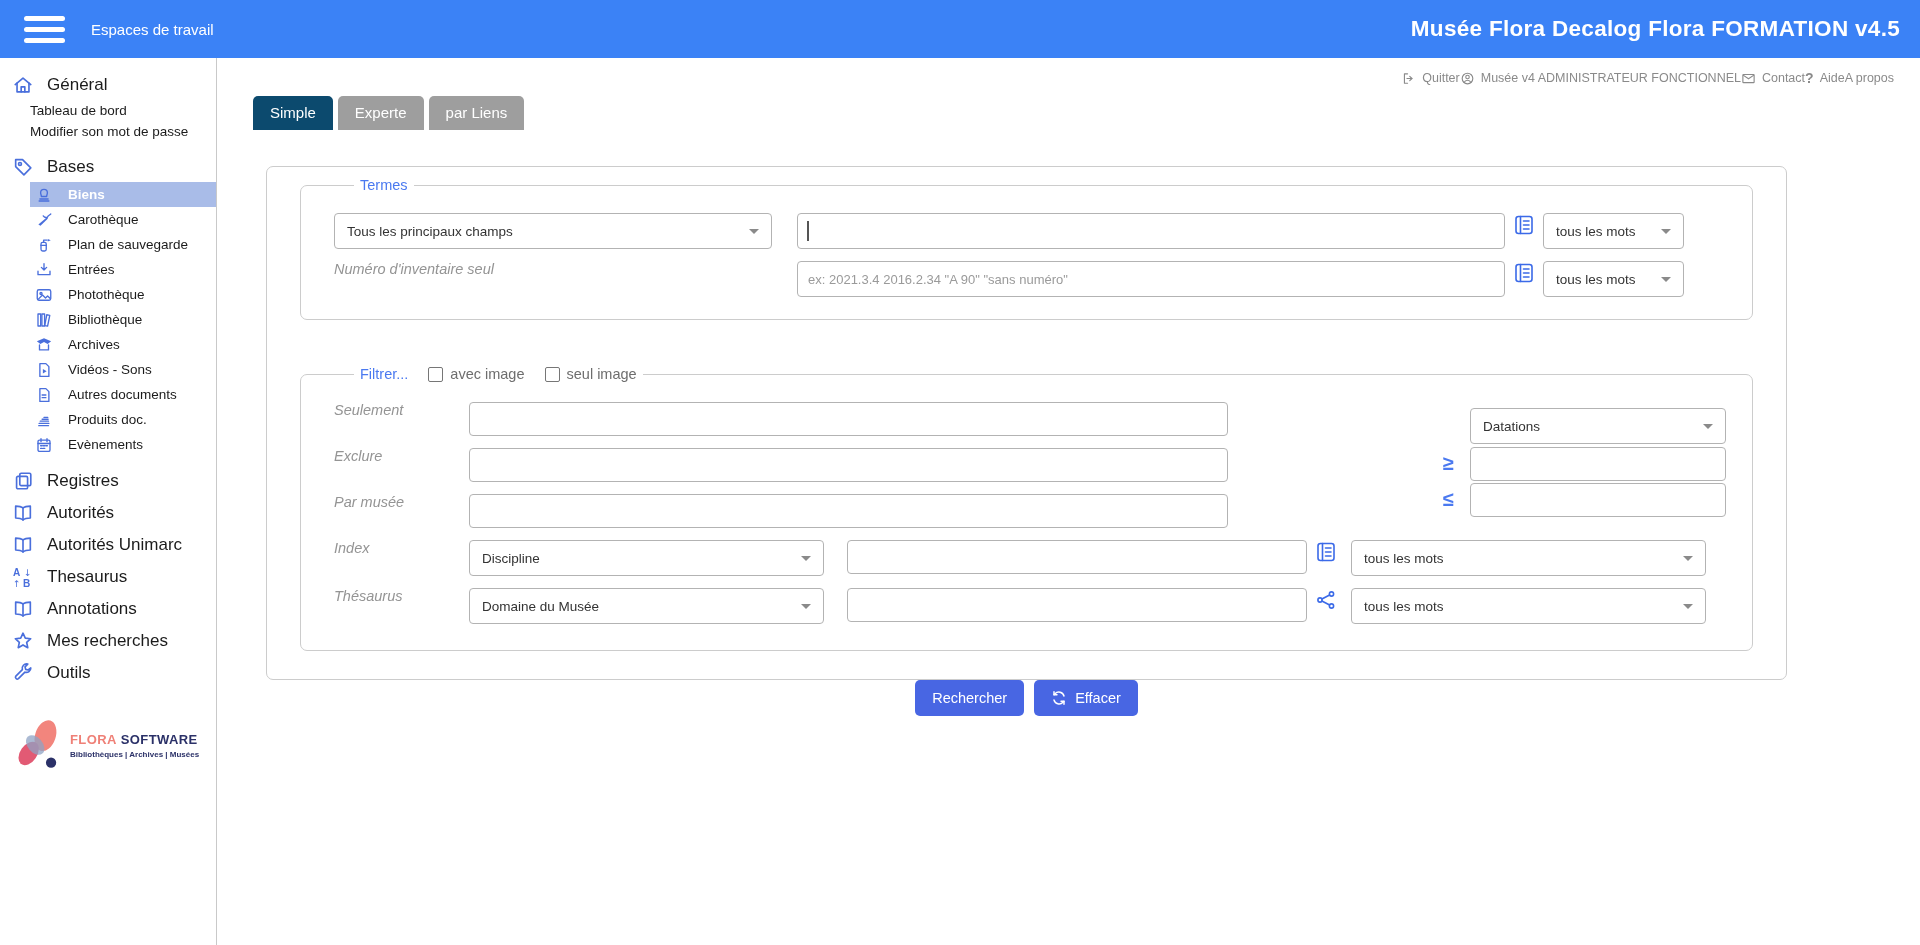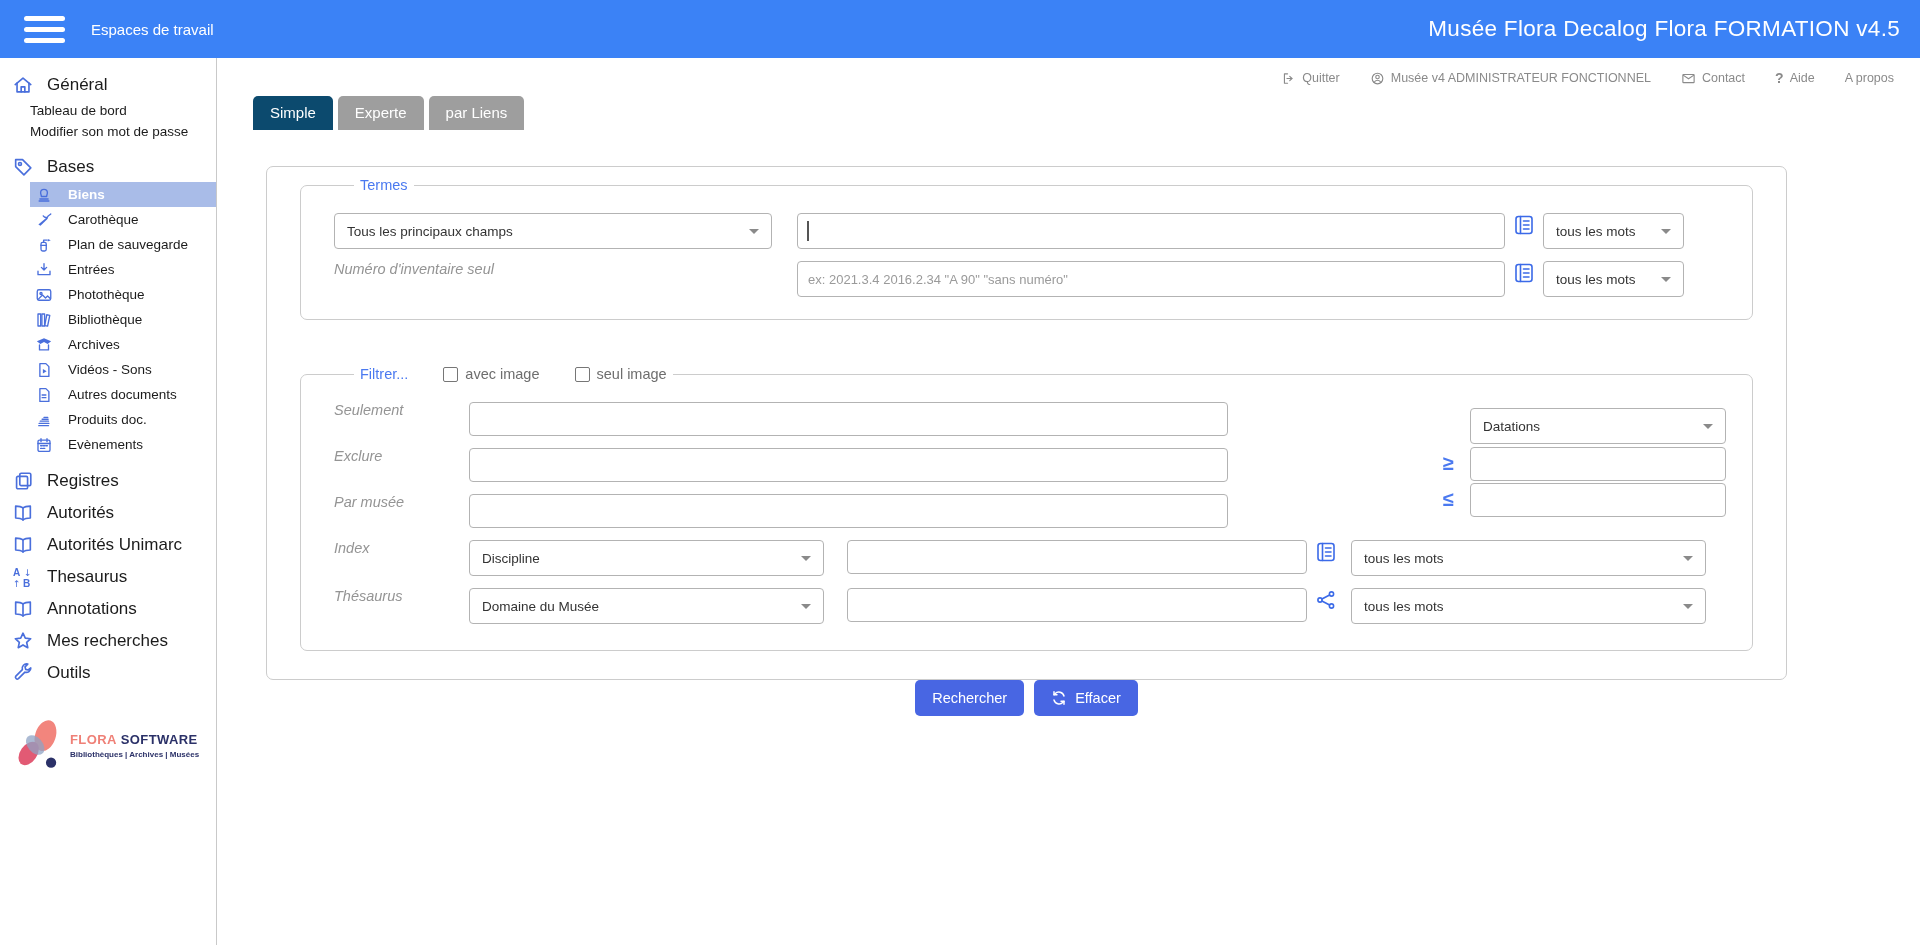--- a/index.html
+++ b/index.html
@@ -4,21 +4,21 @@
 <style>
 *{margin:0;padding:0;box-sizing:border-box}
 html,body{width:1920px;height:945px}
 body{font-family:"Liberation Sans",sans-serif;background:#fff;overflow:hidden;position:relative}
 
 
 .topbar{position:absolute;top:0;left:0;width:1920px;height:58px;background:#3b82f6;display:flex;align-items:center;padding:0 20px;z-index:5}
 .burger{width:41px;display:flex;flex-direction:column;gap:6px;cursor:pointer;margin-left:4px}
 .burger span{height:5px;background:#fff;border-radius:2.5px}
 .ws-label{color:#fff;font-size:15px;margin-left:26px}
-.app-title{margin-left:auto;color:#fff;font-size:22.5px;font-weight:normal;letter-spacing:.3px}
+.app-title{margin-left:auto;color:#fff;font-size:22.5px;font-weight:bold;letter-spacing:.3px}
 
 
 .sidebar{position:absolute;top:58px;left:0;width:217px;height:887px;border-right:1px solid #c9c9c9;background:#fff;padding-top:12px}
 .side-header,.section-item{display:flex;align-items:center;gap:13px;padding-left:12px;height:30px;font-size:17px;color:#1b1b1b;cursor:pointer}
 .section-item{height:32px}
 .icon{display:inline-block;flex:none}
 .side-header .icon,.section-item .icon{width:22px;height:22px;color:#4a6fdc}
 .icon svg,.bicon svg{width:100%;height:100%;display:block}
 .gen-item{padding-left:30px;font-size:13.5px;color:#1b1b1b;line-height:21px;cursor:pointer}
 .bases-header{margin-top:10px}
@@ -30,40 +30,40 @@
 #sections-list{margin-top:8px}
 .logo{display:flex;align-items:center;margin:26px 0 0 10px;gap:4px}
 .logo-flower{width:56px;height:60px;flex:none}
 .brand{font-size:13px;font-weight:bold;letter-spacing:.4px;white-space:nowrap}
 .brand .flora{color:#ef8077}
 .brand .software{color:#2b3168;margin-left:4px}
 .tagline{font-size:8px;font-weight:bold;color:#2b3168;margin-top:3px;white-space:nowrap}
 
 
 .main{position:absolute;left:218px;top:58px;width:1702px;height:887px}
-.userbar{display:flex;justify-content:flex-end;align-items:center;gap:30px;padding:12px 26px 2px 0;color:#8a8a8a;font-size:12.5px}
+.userbar{display:flex;justify-content:flex-end;align-items:center;padding:12px 26px 2px 0;color:#8a8a8a;font-size:12.5px}
 .ub-item{display:flex;align-items:center;gap:6px;cursor:pointer;white-space:nowrap}
 .ub-item .icon{width:15px;height:15px;color:#8a8a8a}
 .qmark{font-size:14px;font-weight:bold}
 
 .tabs{display:flex;gap:5px;margin:8px 0 0 35px}
 .tab{padding:0 17px;height:34px;line-height:34px;border-radius:5px 5px 0 0;background:#9e9e9e;color:#fff;font-size:15px;cursor:pointer}
 .tab.active{background:#0c4a6e}
 
 fieldset{border:1px solid #ccc;border-radius:7px}
 .outer{margin:36px 0 0 48px;width:1521px;padding:0 33px 28px}
 .outer>legend{display:flex;align-items:center;gap:10px;color:#777;font-size:14.5px;padding:0 6px}
 .plus-box{border:2.5px solid #ec2020;border-radius:7px;padding:2px 8px;display:flex;align-items:center}
 .plus-box .icon{width:31px;height:31px;color:#2f6fe4;cursor:pointer}
 
 .inner{padding:8px 33px 22px}
 .inner>legend{color:#4a79f0;font-size:14.5px;margin-left:20px;padding:0 6px}
 .termes{margin-top:10px}
 .filtrer{margin-top:46px;position:relative;padding-bottom:26px}
-.filtrer>legend{display:flex;align-items:flex-start;gap:35px}
+.filtrer>legend{display:flex;align-items:flex-start;gap:20px}
 .cb{display:flex;align-items:center;gap:7px;color:#6e6e6e;font-size:14.5px;cursor:pointer}
 .cb .box{width:15px;height:15px;border:1.5px solid #767676;border-radius:2px;background:#fff;cursor:pointer}
 
 .trow,.frow{display:flex;align-items:flex-start;margin-top:12px}
 .col1{width:463px;flex:none;display:flex;align-items:center}
 .flabel{font-style:italic;color:#949494;font-size:14.5px}
 .flabel-col{width:135px;flex:none}
 
 .select{height:36px;border:1px solid #b3b3b3;border-radius:4px;background:#fff;display:flex;align-items:center;justify-content:space-between;padding:0 12px;font-size:13.5px;color:#333;cursor:pointer;flex:none}
 .caret{width:0;height:0;border-left:5px solid transparent;border-right:5px solid transparent;border-top:5.5px solid #8a8a8a;margin-left:8px}

